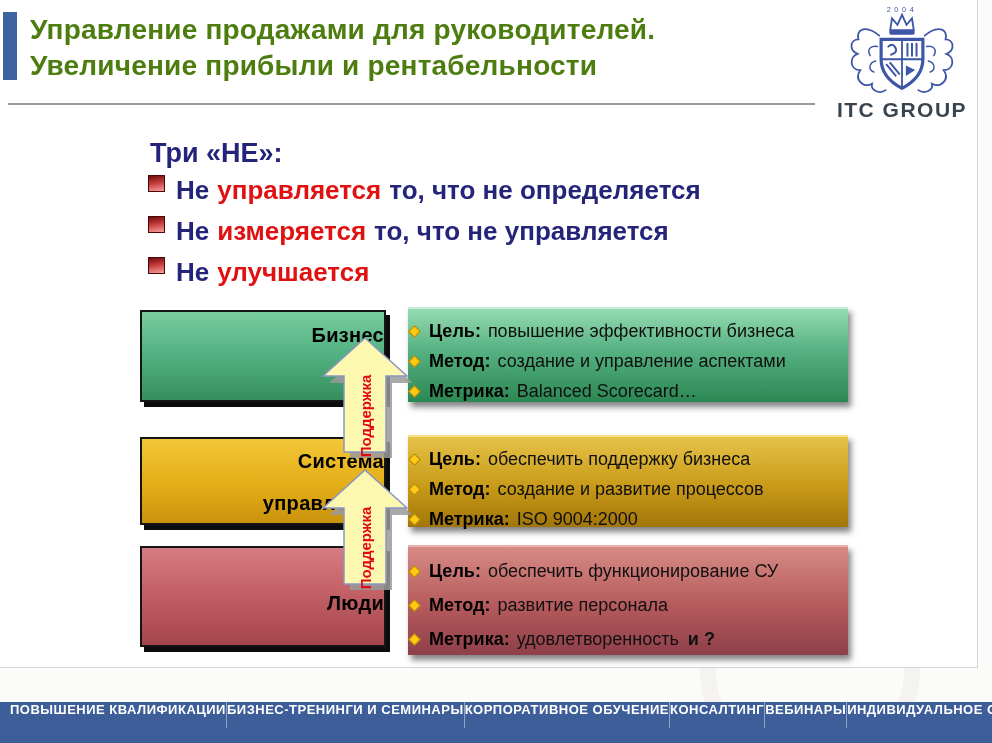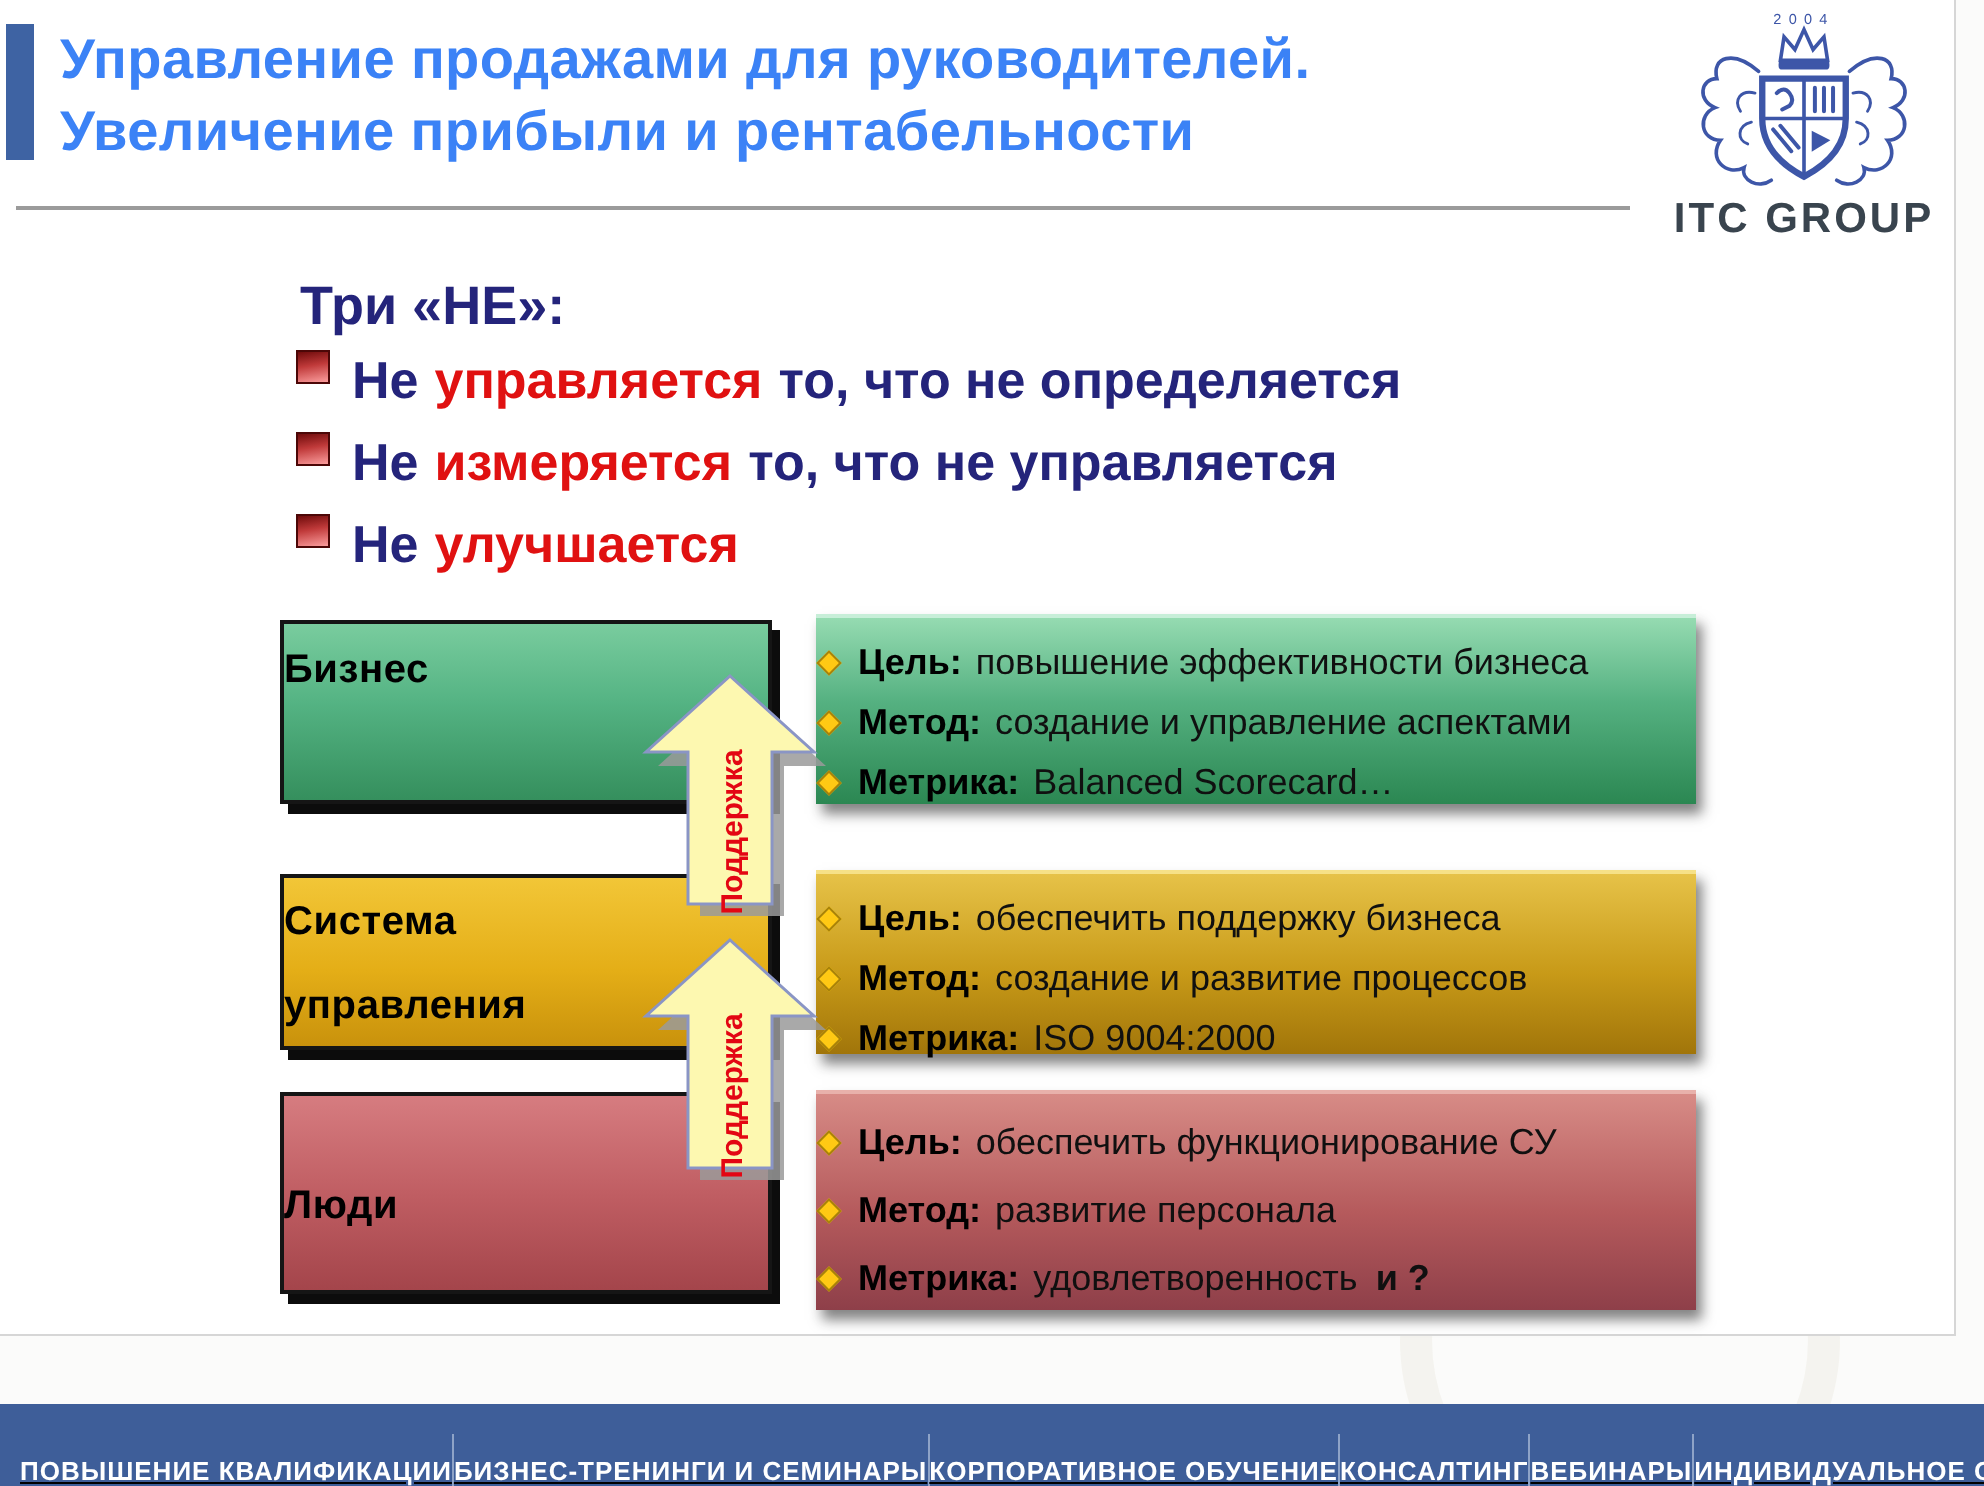--- a/index.html
+++ b/index.html
@@ -13,41 +13,41 @@
   .wm2 { left:400px; top:240px;  width:340px; height:340px; }
   .wm3 { left:700px; top:560px;  width:220px; height:220px; border-color:rgba(233,228,217,0.35); }
 
   
   .slide { position:absolute; left:0; top:0; width:978px; height:668px;
     background:#ffffff; border-right:1px solid #d6d6d6; border-bottom:1px solid #d6d6d6; z-index:1; }
 
   
   .accent-bar { position:absolute; left:3px; top:12px; width:14px; height:68px; background:#3e63a3; }
   .title { position:absolute; left:30px; top:12px; font-weight:bold; font-size:28px;
-    line-height:36px; color:#3b82f6; letter-spacing:0.2px; }
+    line-height:36px; color:#4d7c0f; letter-spacing:0.2px; }
   .header-rule { position:absolute; left:8px; top:103px; width:807px; height:2px; background:#9b9b9b; }
 
   
   .logo { position:absolute; left:836px; top:4px; width:132px; text-align:center; }
   .logo svg { display:block; margin:0 auto; }
   .logo-name { font-weight:bold; font-size:21px; color:#39444e; letter-spacing:1.5px; margin-top:-2px; }
 
   
   .tri-heading { position:absolute; left:150px; top:138px; font-weight:bold; font-size:27px; color:#24247b; }
   .ne-list { position:absolute; left:148px; top:175px; }
   .ne-item { display:flex; align-items:flex-start; height:41px; font-weight:bold; font-size:26px; color:#24247b; white-space:nowrap; }
   .ne-bullet { width:17px; height:17px; margin-right:11px; flex:0 0 auto;
     background:linear-gradient(170deg,#6f0b0b 0%,#c03a3a 45%,#fb9d9d 100%);
     border:1px solid #4c0707; }
   .ne-prefix { margin-right:8px; }
   .ne-keyword { color:#e01111; margin-right:8px; }
 
   
   .box-l { position:absolute; left:140px; width:246px; border:2px solid #151515;
-    box-shadow:4px 5px 0 #0c0c0c; z-index:2; text-align:left;
+    box-shadow:4px 5px 0 #0c0c0c; z-index:2; text-align:right;
     font-weight:bold; color:#000; }
   .box-l .lbl { font-size:20px; letter-spacing:0.3px; }
   .box-green-l { top:310px; height:92px; padding-top:12px;
     background:linear-gradient(180deg,#79cc9e 0%,#54b383 45%,#358f5d 100%); }
   .box-yellow-l { top:437px; height:88px; padding-top:11px;
     background:linear-gradient(180deg,#f2c637 0%,#e4ae17 55%,#c9920c 100%); }
   .box-yellow-l .lbl2 { margin-top:19px; }
   .box-red-l { top:546px; height:101px; padding-top:44px;
     background:linear-gradient(180deg,#d67c80 0%,#c05e63 50%,#a4454b 100%); }
 
@@ -68,22 +68,22 @@
   .d-text { font-size:18px; color:#101010; }
   .d-suffix { font-weight:bold; font-size:18px; color:#101010; margin-left:9px; }
 
   
   .arrow { position:absolute; width:96px; height:122px; z-index:5; }
   .arrow1 { left:320px; top:336px; }
   .arrow2 { left:320px; top:468px; }
 
   
   .footer { position:absolute; left:0; top:702px; width:992px; height:41px;
-    background:#3e5e99; display:flex; align-items:flex-end; justify-content:space-between;
-    padding:0 10px; z-index:3;text-decoration:underline; }
+    background:#3e5e99; display:flex; align-items:flex-start; justify-content:space-between;
+    padding:0 10px; z-index:3; }
   .f-item { color:#ffffff; font-weight:bold; font-size:13px; letter-spacing:0.5px;
     white-space:nowrap; cursor:pointer; }
   .f-sep { width:1px; height:26px; background:#8ea3c7; flex:0 0 auto; }
 </style>
 </head>
 <body>
 
 <div class="stage">
   <div class="wm wm1"></div>
   <div class="wm wm2"></div>

